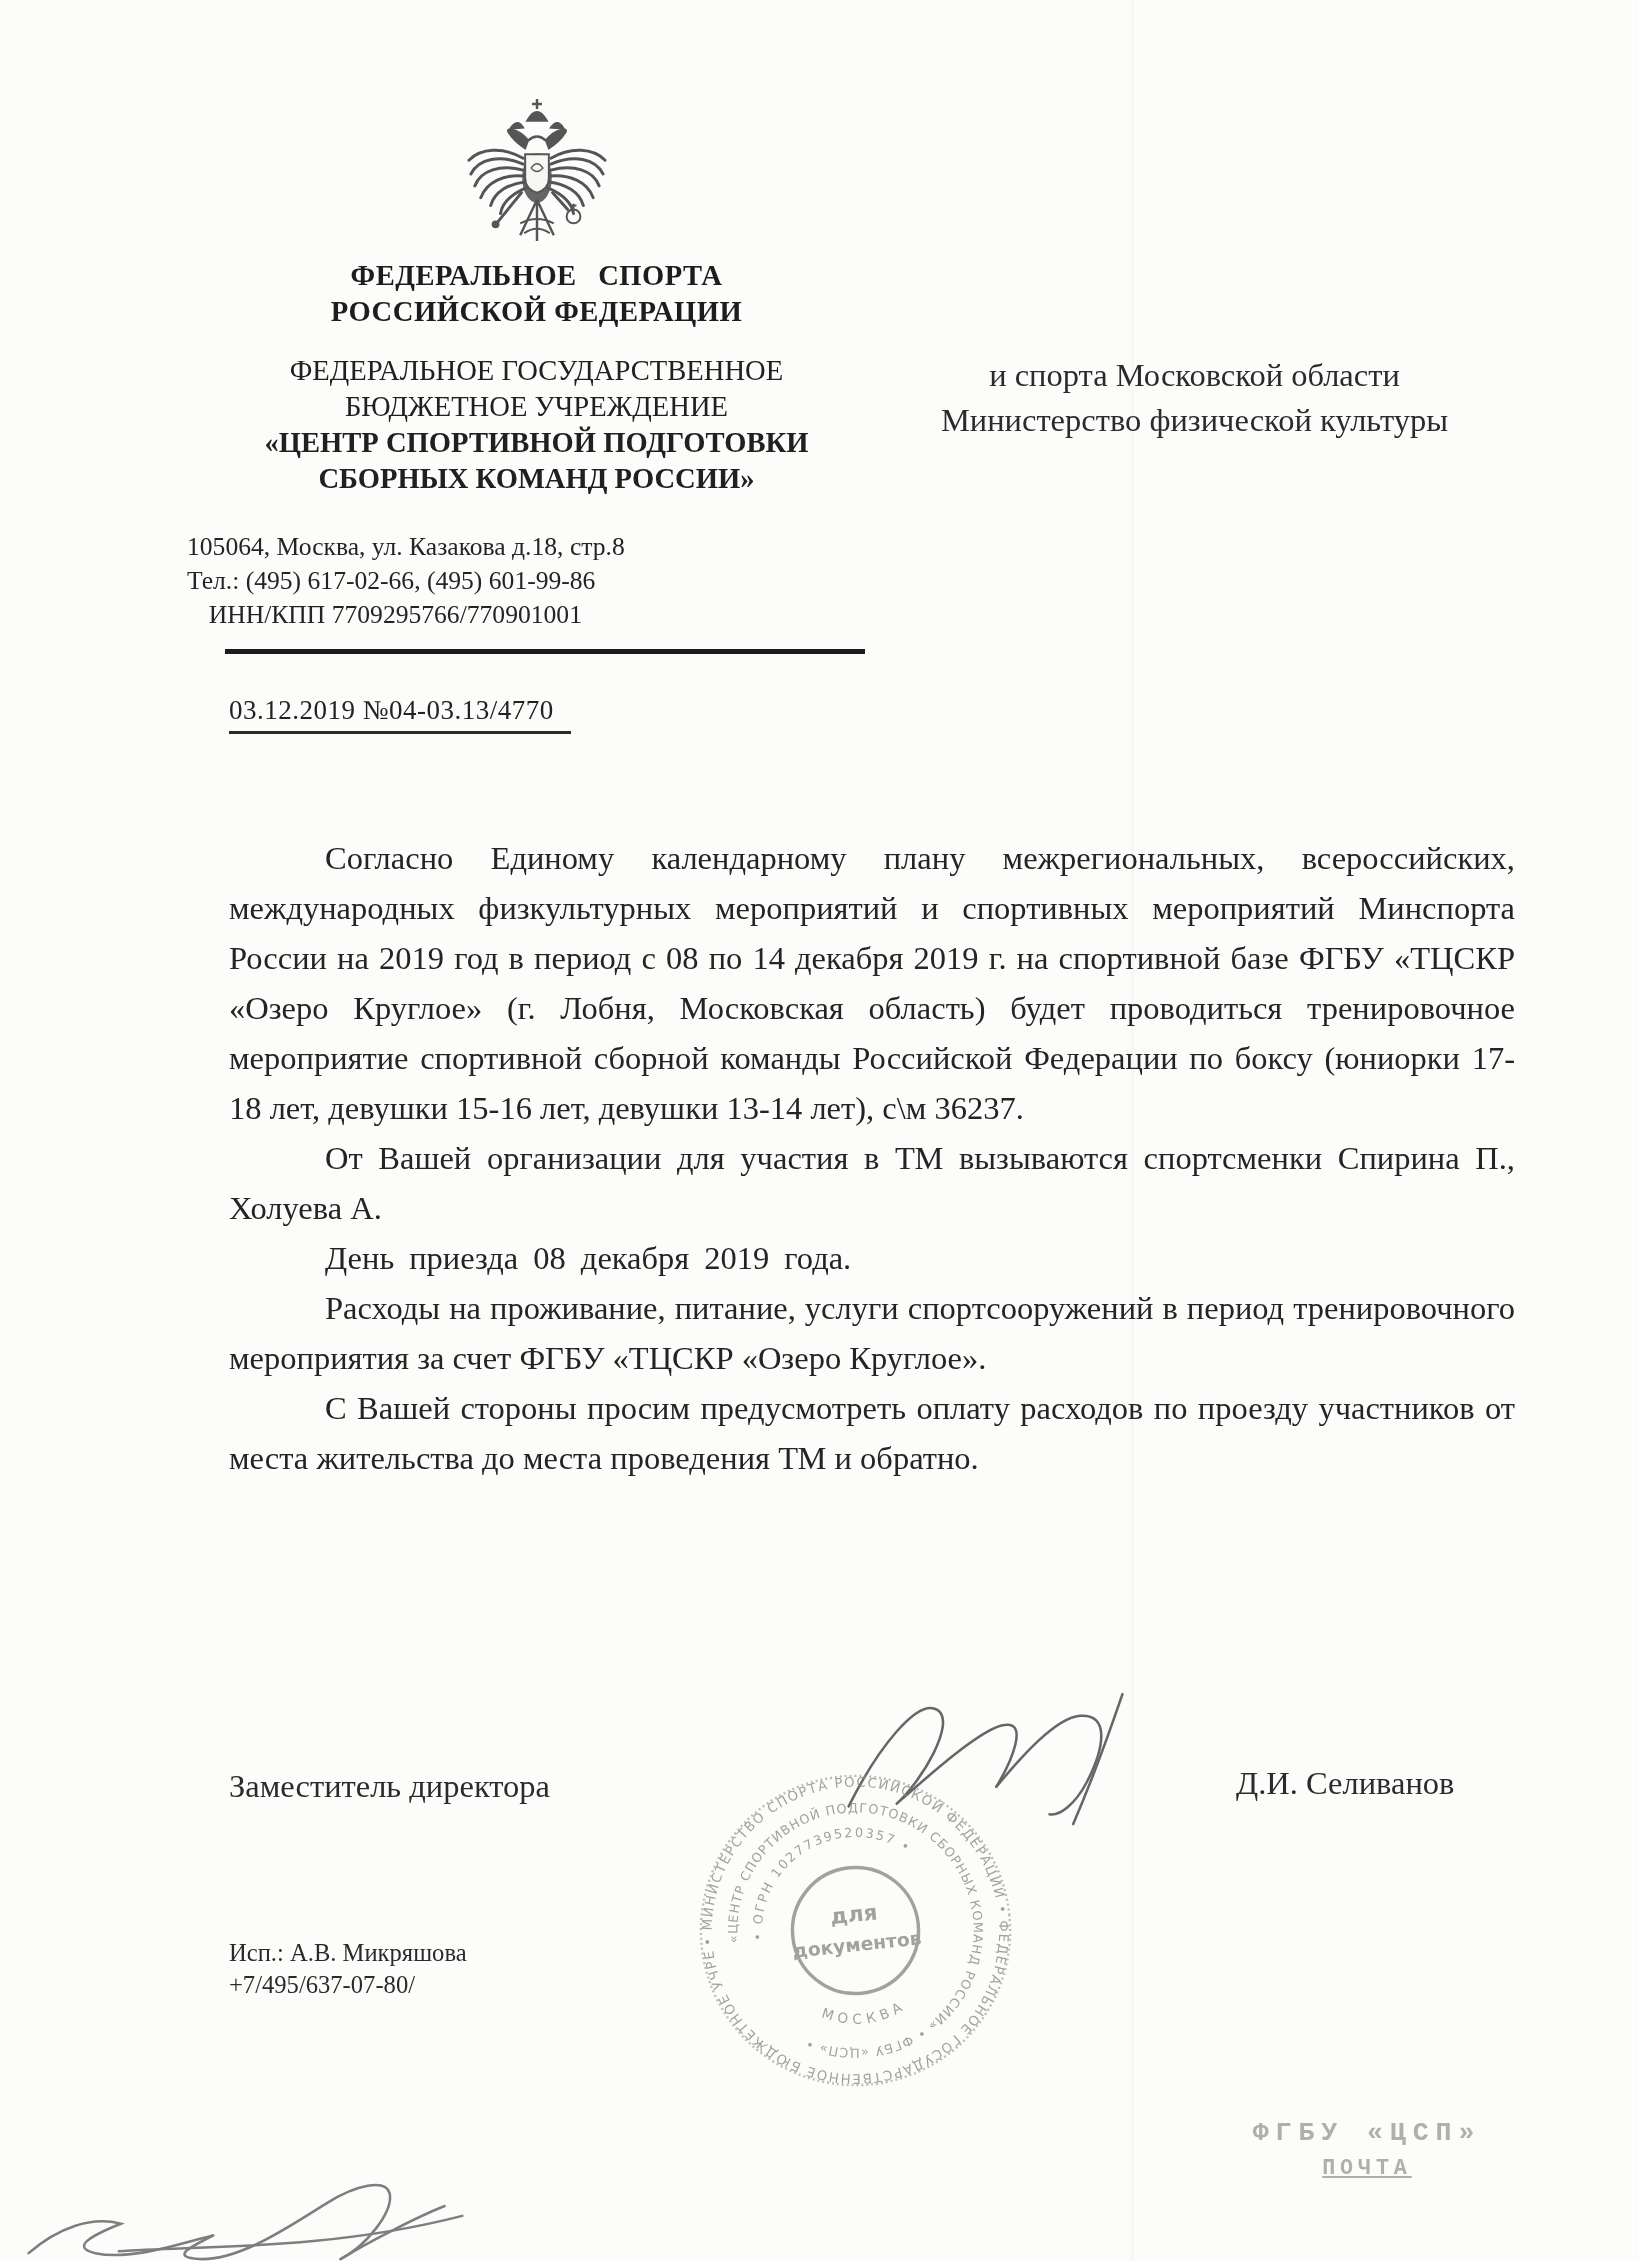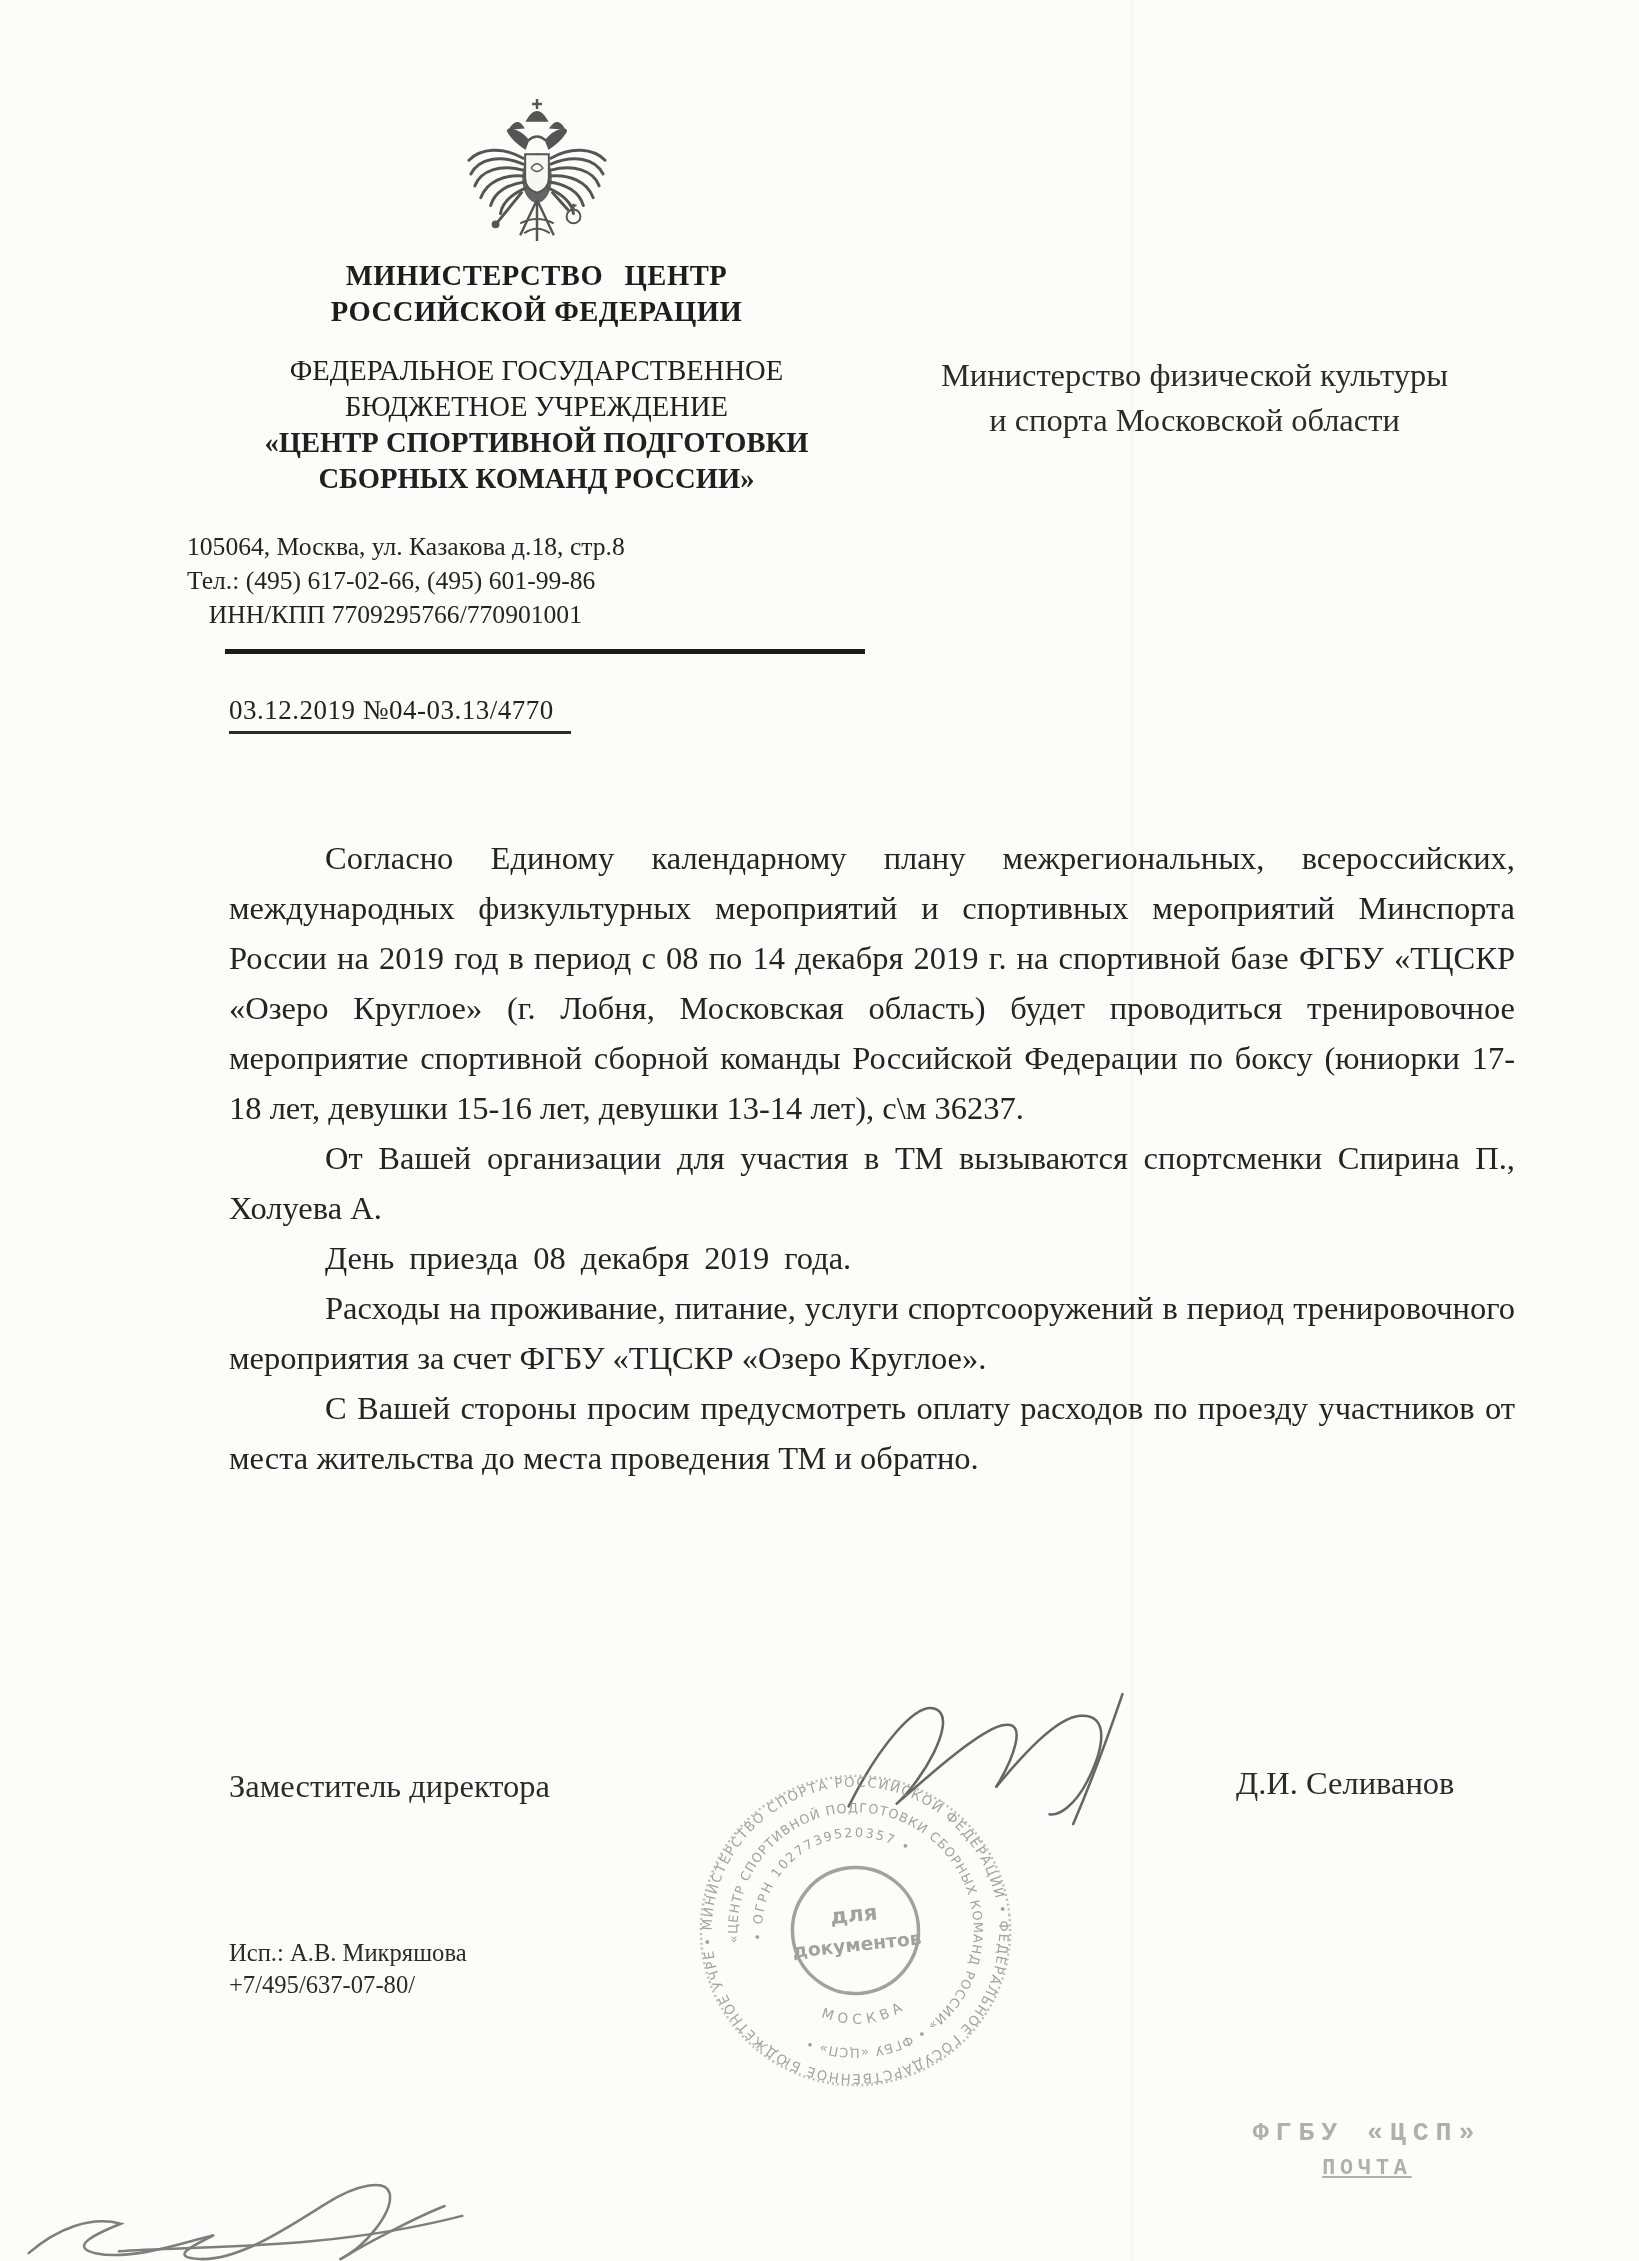--- a/index.html
+++ b/index.html
@@ -103,40 +103,40 @@
       <path d="M90 96 L107 115" stroke-width="3"></path>
       <circle cx="112" cy="121" r="7"></circle>
       <path d="M112 114 v-6 M109 110 h6"></path>
 
       <path d="M63 58 h24 v24 q0 11 -12 15 q-12 -4 -12 -15 Z" fill="#f7f7f4" stroke-width="2"></path>
       <path d="M69 72 q6 -9 12 0 q-6 7 -12 0" stroke-width="1.5"></path>
     </g>
   </svg>
 
   <div class="abs ministry">
-    <div class="l1">МИНИСТЕРСТВО ЦЕНТР</div>
+    <div class="l1">ФЕДЕРАЛЬНОЕ СПОРТА</div>
     <div>РОССИЙСКОЙ ФЕДЕРАЦИИ</div>
   </div>
 
   <div class="abs org">
     <div>ФЕДЕРАЛЬНОЕ ГОСУДАРСТВЕННОЕ</div>
     <div>БЮДЖЕТНОЕ УЧРЕЖДЕНИЕ</div>
     <div class="b">«ЦЕНТР СПОРТИВНОЙ ПОДГОТОВКИ</div>
     <div class="b">СБОРНЫХ КОМАНД РОССИИ»</div>
   </div>
 
   <div class="abs addr">
     <div>105064, Москва, ул. Казакова д.18, стр.8</div>
     <div>Тел.: (495) 617-02-66, (495) 601-99-86</div>
     <div class="shift">ИНН/КПП 7709295766/770901001</div>
   </div>
 
   <div class="abs recipient">
+    <div>и спорта Московской области</div>
     <div>Министерство физической культуры</div>
-    <div>и спорта Московской области</div>
   </div>
 
   <div class="abs divider"></div>
 
   <div class="abs refline">
     <span>03.12.2019 №04-03.13/4770</span>
   </div>
 
   <div class="abs body-text">
     <p>Согласно Единому календарному плану межрегиональных, всероссийских, международных физкультурных мероприятий и спортивных мероприятий Минспорта России на 2019 год в период с 08 по 14 декабря 2019 г. на спортивной базе ФГБУ «ТЦСКР «Озеро Круглое» (г. Лобня, Московская область) будет проводиться тренировочное мероприятие спортивной сборной команды Российской Федерации по боксу (юниорки 17-18 лет, девушки 15-16 лет, девушки 13-14 лет), с\м 36237.</p>

